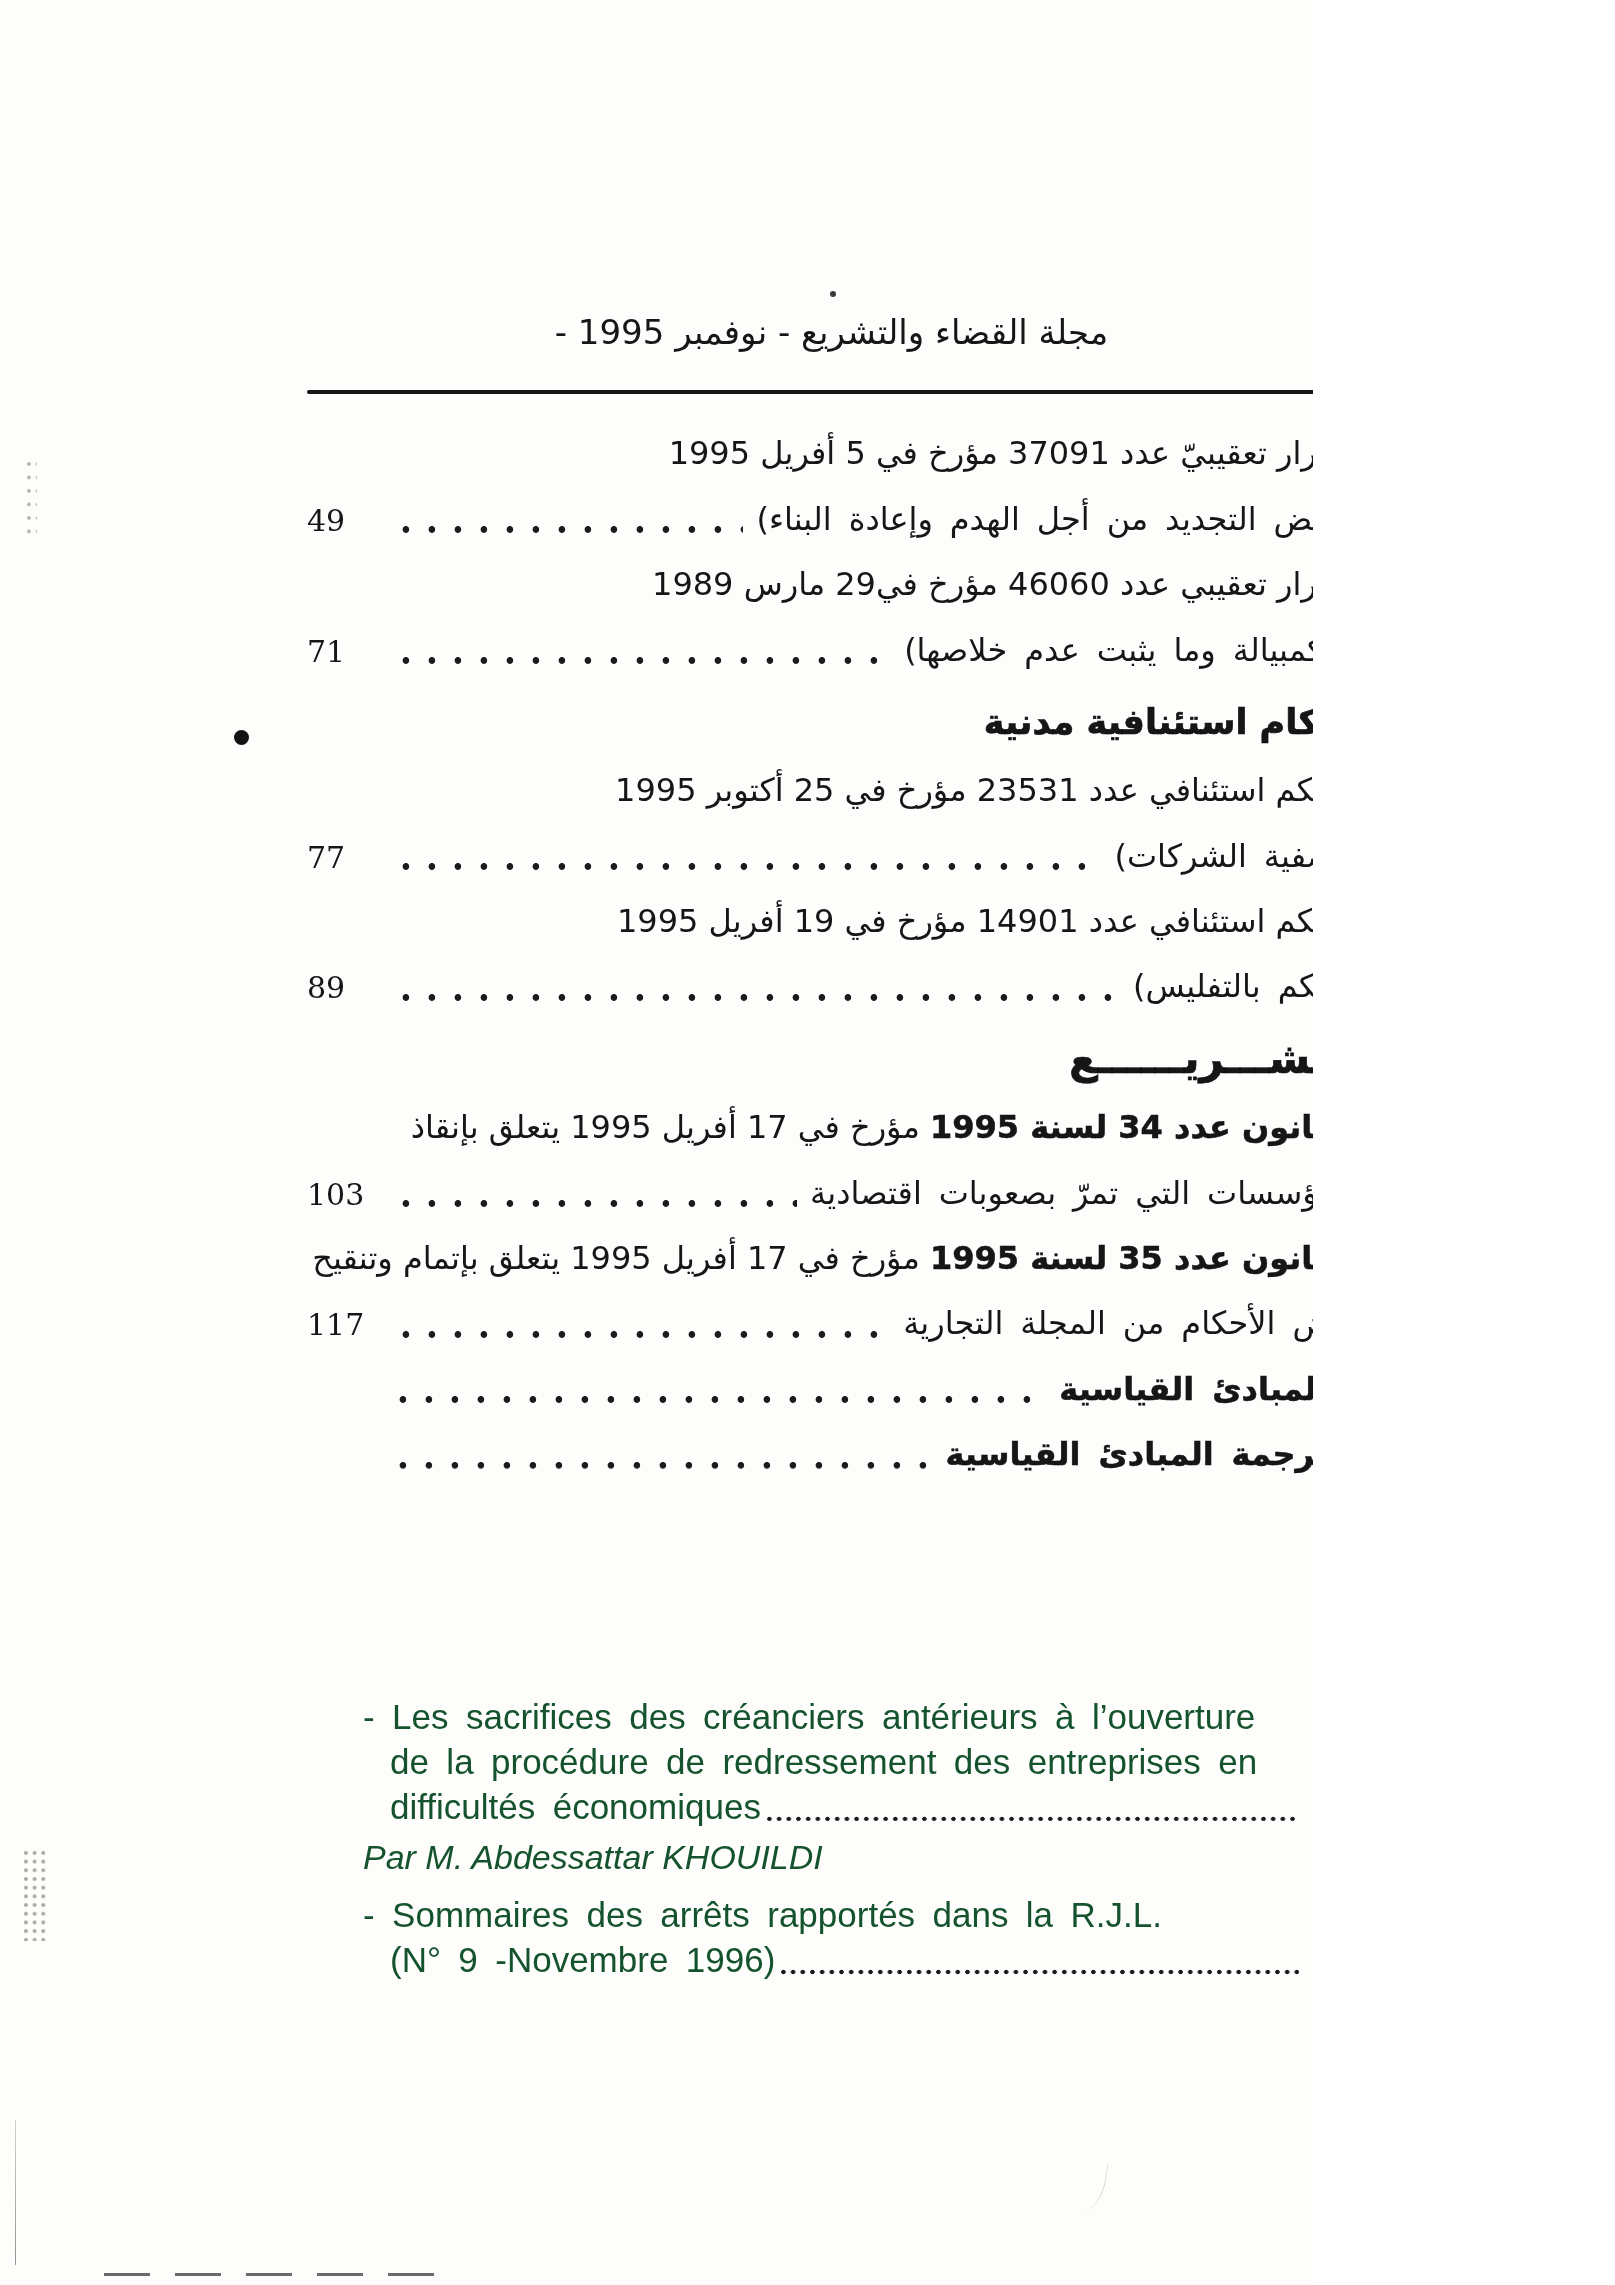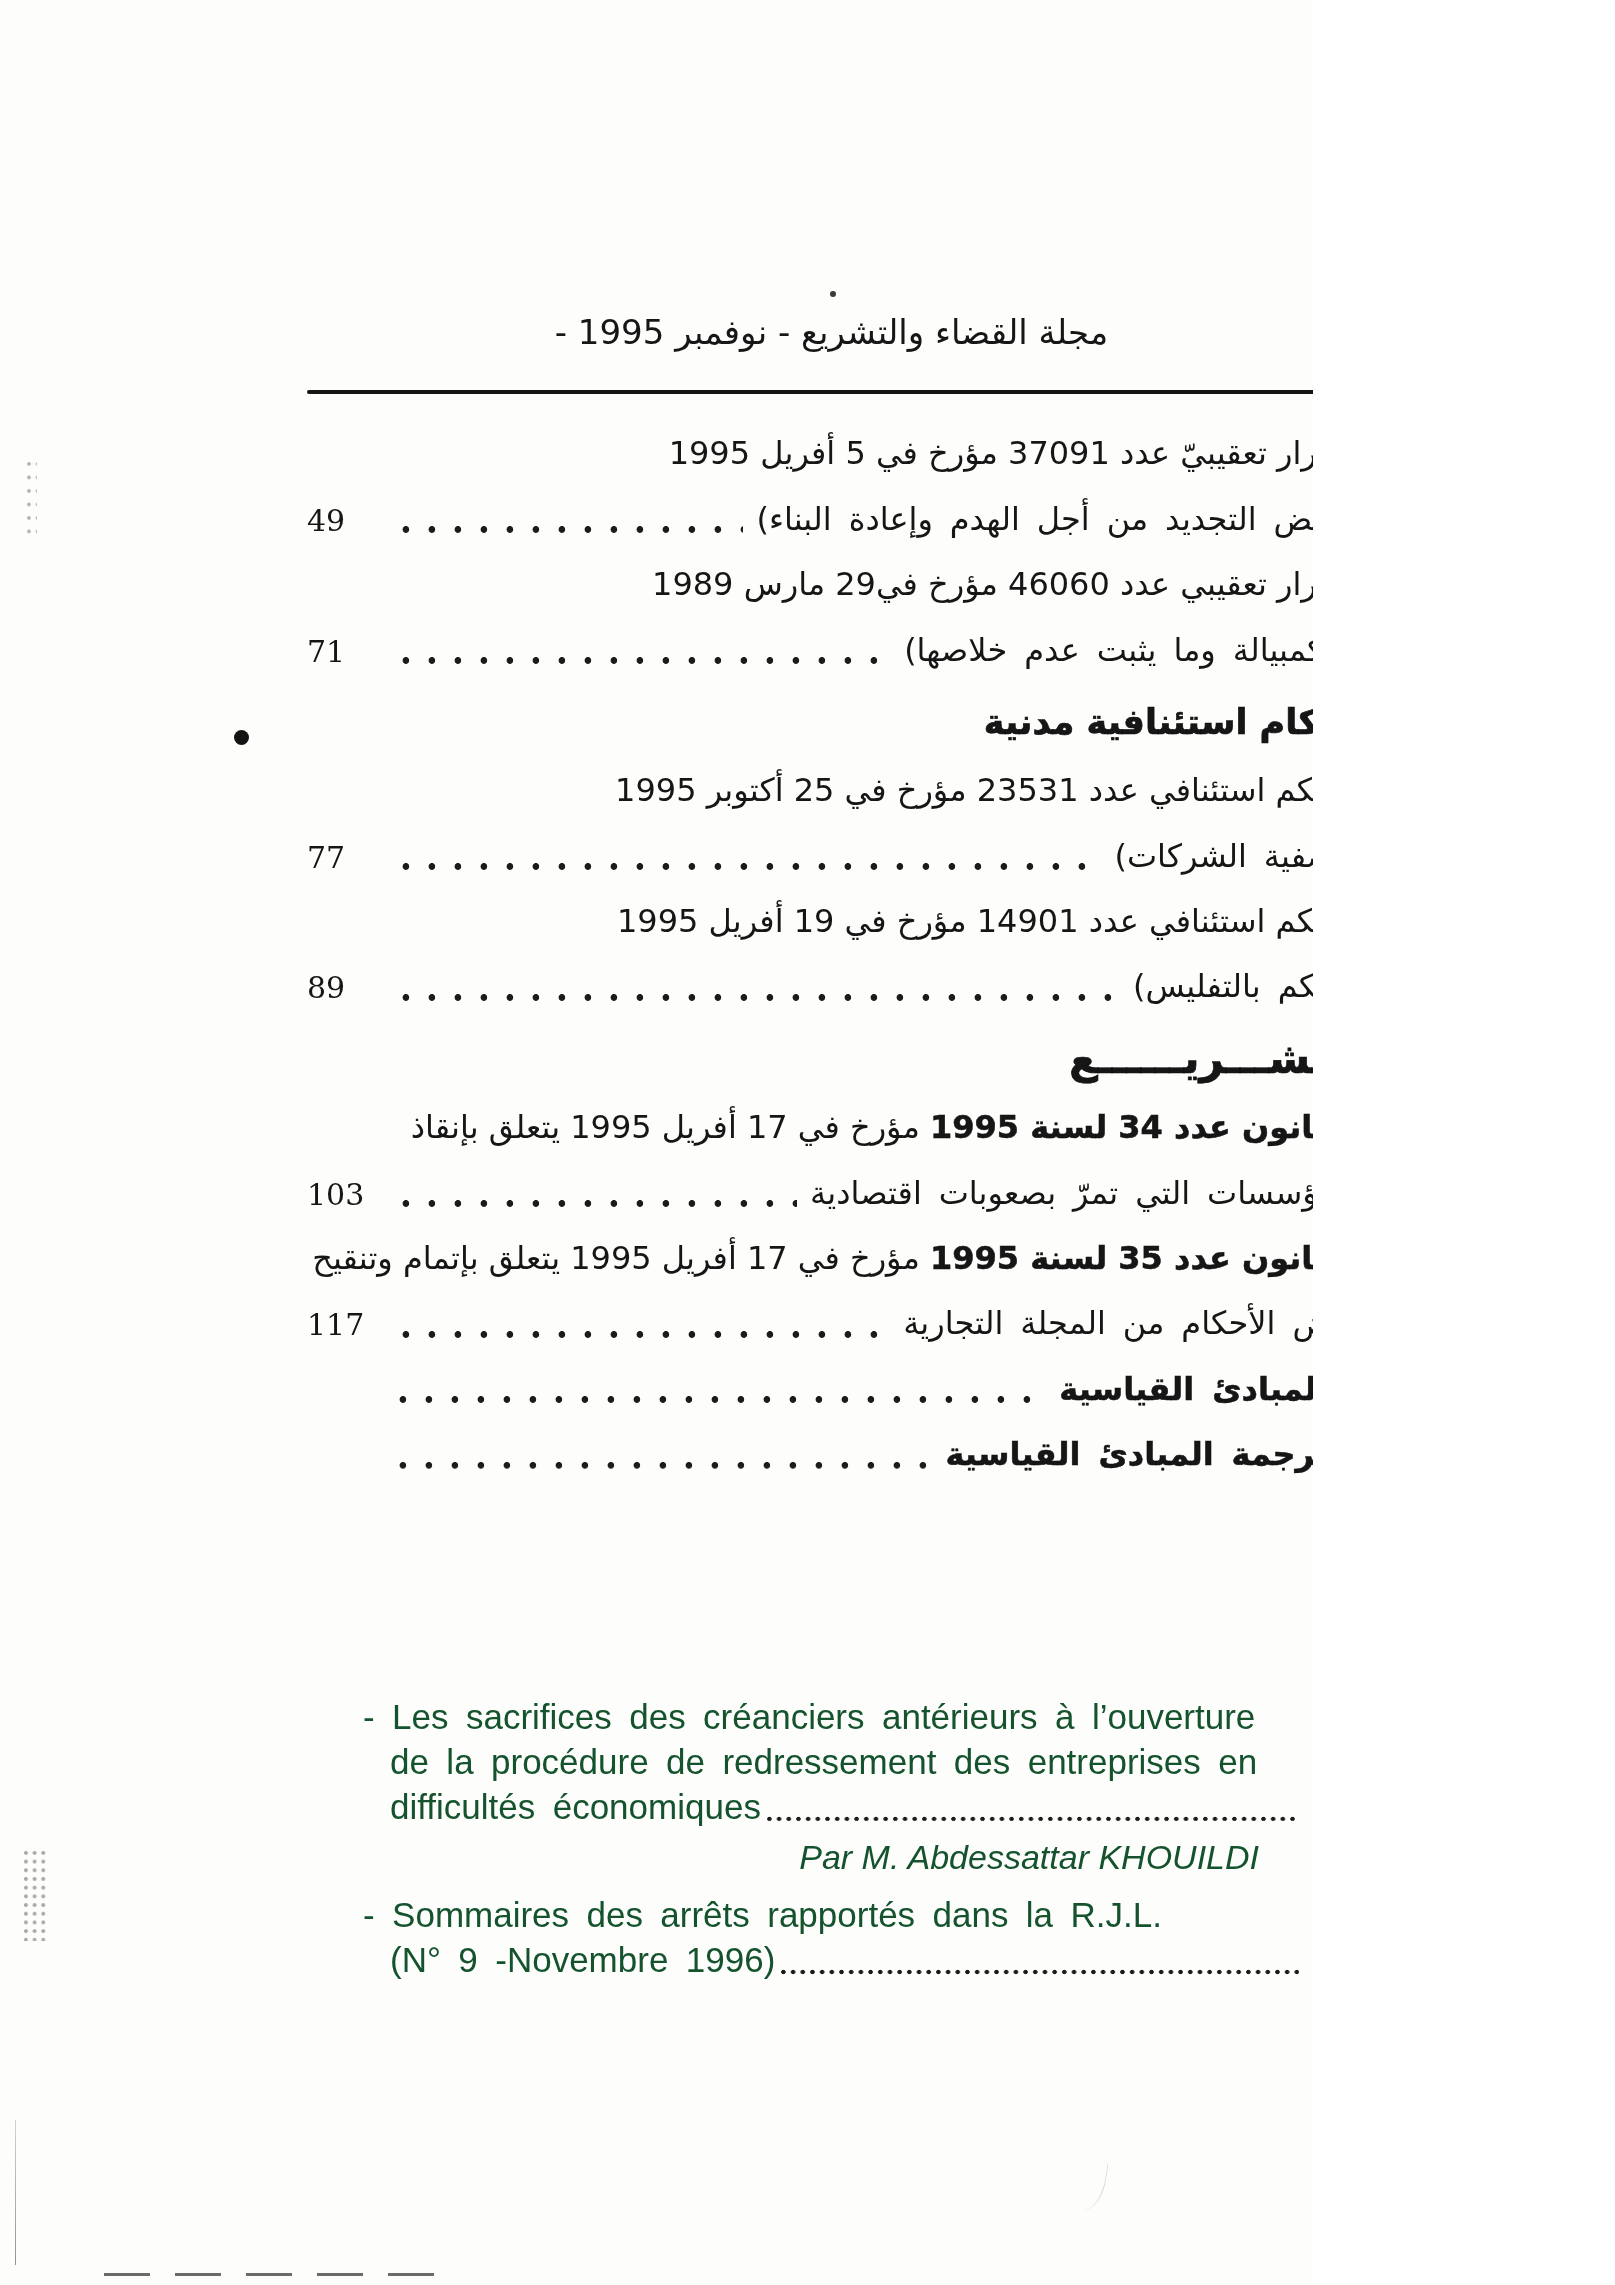--- a/index.html
+++ b/index.html
@@ -49,21 +49,21 @@
   .f-entry + .f-entry{margin-top:13.5px;}
   .f-line{line-height:45px;word-spacing:7.7px;white-space:nowrap;}
   .f-line.indent{padding-left:27px;}
   .f-line.flexline{display:flex;align-items:flex-end;}
   .fdots{
     flex:1;height:5.8px;margin:0 1.9px 7.7px 5.8px;
     background-image:radial-gradient(circle at 2.4px 2.9px,#1b1b1b 1.9px,rgba(0,0,0,0) 2.5px);
     background-size:9.7px 5.8px;background-repeat:repeat-x;background-position:0 bottom;
   }
   .f-author{
-    font-style:italic;text-align:right;padding-right:42px;
+    font-style:italic;padding-right:42px;
     line-height:44px;margin-top:5.8px;font-size:34px;
   }
   
   .bullet{position:absolute;left:234px;top:730px;width:15.4px;height:15.4px;border-radius:50%;background:#131313;}
   .art{position:absolute;pointer-events:none;}
   .art-titledot{left:830px;top:291px;width:5.8px;height:5.8px;border-radius:50%;background:#3a3a3a;}
   .art-dottrail{
     left:25px;top:460px;width:11.6px;height:81px;
     background-image:radial-gradient(circle at 3.9px 3.9px,rgba(120,120,120,.55) 1.5px,rgba(0,0,0,0) 2.1px);
     background-size:8.7px 13.5px;background-repeat:repeat;

